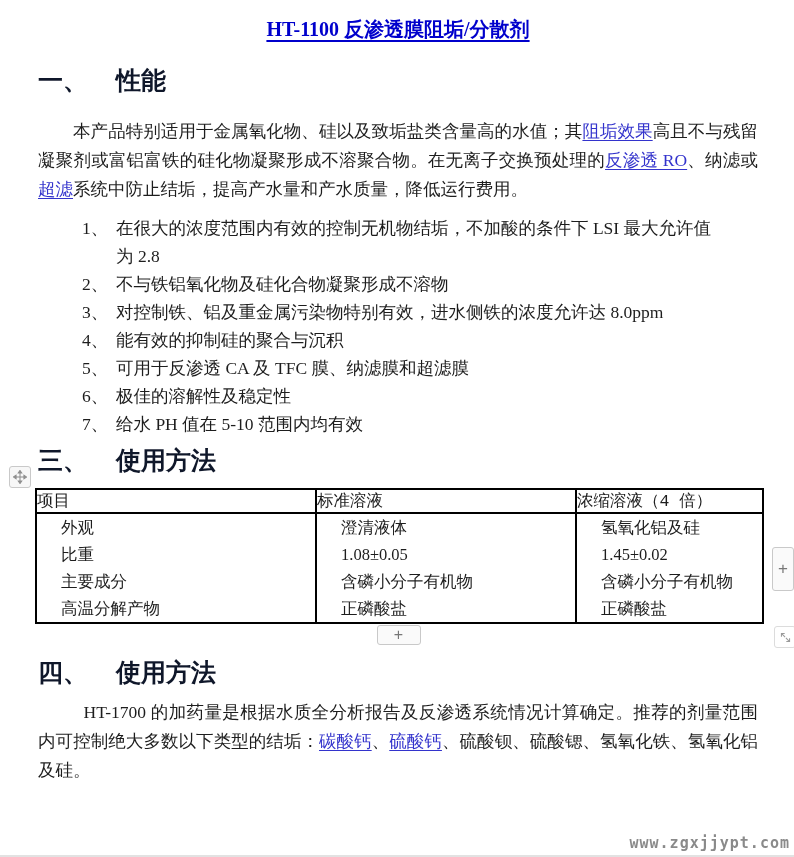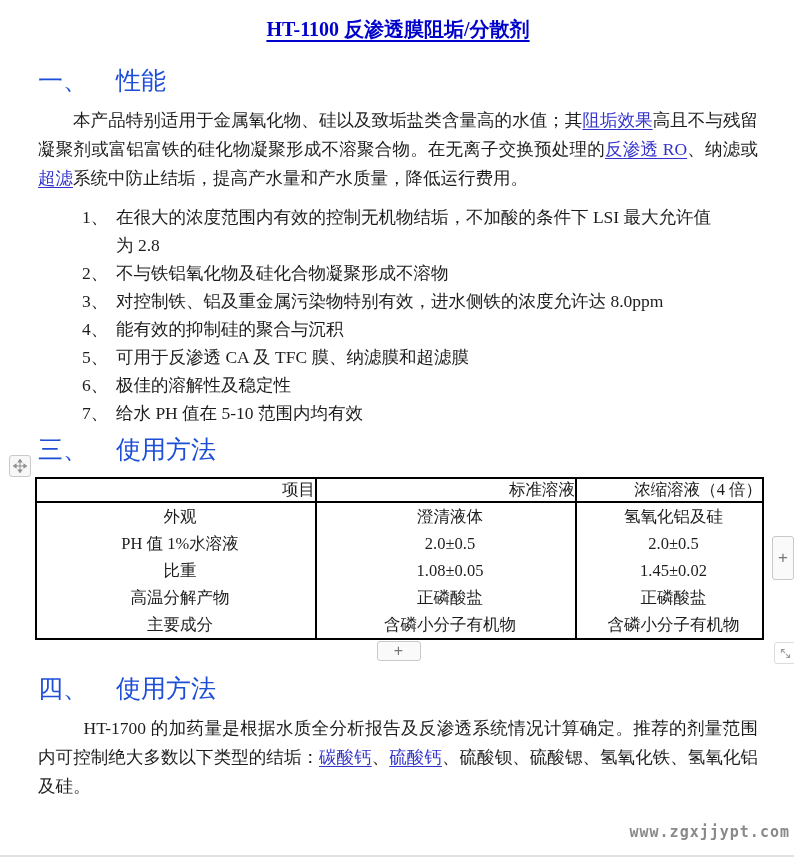--- a/index.html
+++ b/index.html
@@ -24,32 +24,32 @@
     color: #0000cc;
     text-decoration: underline;
     text-underline-offset: 4px;
   }
 
   
   .sec-heading {
     font-family: "Liberation Sans", "DejaVu Sans", sans-serif;
     font-size: 25px;
     line-height: 32px;
-    font-weight: normal;
-    color: #1d4ed8;
+    font-weight: bold;
+    color: #0f172a;
   }
   .sec-num { display: inline-block; margin-right: 28px; }
   #sec-performance { margin-top: 20px; }
   #sec-features   { margin-top: 12px; }
   #sec-specs      { margin-top: 6px; }
   #sec-usage      { margin-top: 32px; }
 
   
   .para {
-    margin-top: 10px;
+    margin-top: 21px;
     font-size: 17.5px;
     line-height: 29px;
     text-align: justify;
     text-indent: 2em;
     color: #1d1d1d;
   }
   #usage-para { margin-top: 10px; text-indent: 2.6em; }
   .doc-link {
     color: #3333cc;
     text-decoration: underline;
@@ -79,26 +79,27 @@
   table.specs th, table.specs td {
     border-left: 2px solid #000;
     border-right: 2px solid #000;
     overflow: hidden;
     white-space: nowrap;
   }
   table.specs thead th {
     border-top: 2px solid #000;
     border-bottom: 2px solid #000;
     font-weight: normal;
-    text-align: right;
+    text-align: left;
     height: 18px;
+    font-family: Liberation Mono, monospace;
   }
   table.specs td {
-    text-align: center;
-    padding-left: 8px;
+    text-align: left;
+    padding-left: 24px;
     height: 27px;
     line-height: 27px;
     font-family: Liberation Serif, serif;
   }
   table.specs tbody tr:last-child td { border-bottom: 2px solid #000; }
 
   
   .ctl {
     position: absolute;
     background: #fafafa;
@@ -113,21 +114,21 @@
   }
   .move-handle { left: -26px; top: -22px; width: 22px; height: 22px; background: #f7f7f7; }
   .plus-right  { right: -32px; top: 59px; width: 22px; height: 44px; font-size: 17px; }
   .plus-bottom { left: 50%; transform: translateX(-50%); bottom: -21px; width: 44px; height: 20px; font-size: 16px; }
   .resize-handle { right: -34px; bottom: -24px; width: 22px; height: 22px; background: #fff; border-color: #dcdcdc; }
 
   
   .watermark {
     position: absolute;
     right: 4px;
-    bottom: 16px;
+    bottom: 5px;
     font-family: "DejaVu Sans Mono", "Liberation Mono", monospace;
     font-weight: bold;
     font-size: 15px;
     letter-spacing: 1px;
     color: #8a8a8a;
   }
   .page-bottom-line {
     position: absolute;
     left: 0; right: 0; bottom: 0;
     border-bottom: 2px solid #e2e2e2;
@@ -194,38 +195,33 @@
             <th>浓缩溶液（4 倍）</th>
           </tr>
         </thead>
         <tbody>
           <tr>
             <td>外观</td>
             <td>澄清液体</td>
             <td>氢氧化铝及硅</td>
           </tr>
           <tr>
-            <td>PH 值 1%水溶液</td>
-            <td>2.0±0.5</td>
-            <td>2.0±0.5</td>
-          </tr>
-          <tr>
             <td>比重</td>
             <td>1.08±0.05</td>
             <td>1.45±0.02</td>
           </tr>
           <tr>
+            <td>主要成分</td>
+            <td>含磷小分子有机物</td>
+            <td>含磷小分子有机物</td>
+          </tr>
+          <tr>
             <td>高温分解产物</td>
             <td>正磷酸盐</td>
             <td>正磷酸盐</td>
-          </tr>
-          <tr>
-            <td>主要成分</td>
-            <td>含磷小分子有机物</td>
-            <td>含磷小分子有机物</td>
           </tr>
         </tbody>
       </table>
 
     <div class="ctl move-handle">
       <span style="display:flex">
         <svg width="14" height="14" viewBox="0 0 16 16">
           <g stroke="#8f8f8f" stroke-width="1.2" fill="#8f8f8f">
             <line x1="8" y1="3" x2="8" y2="13"></line>
               <line x1="3" y1="8" x2="13" y2="8"></line>

